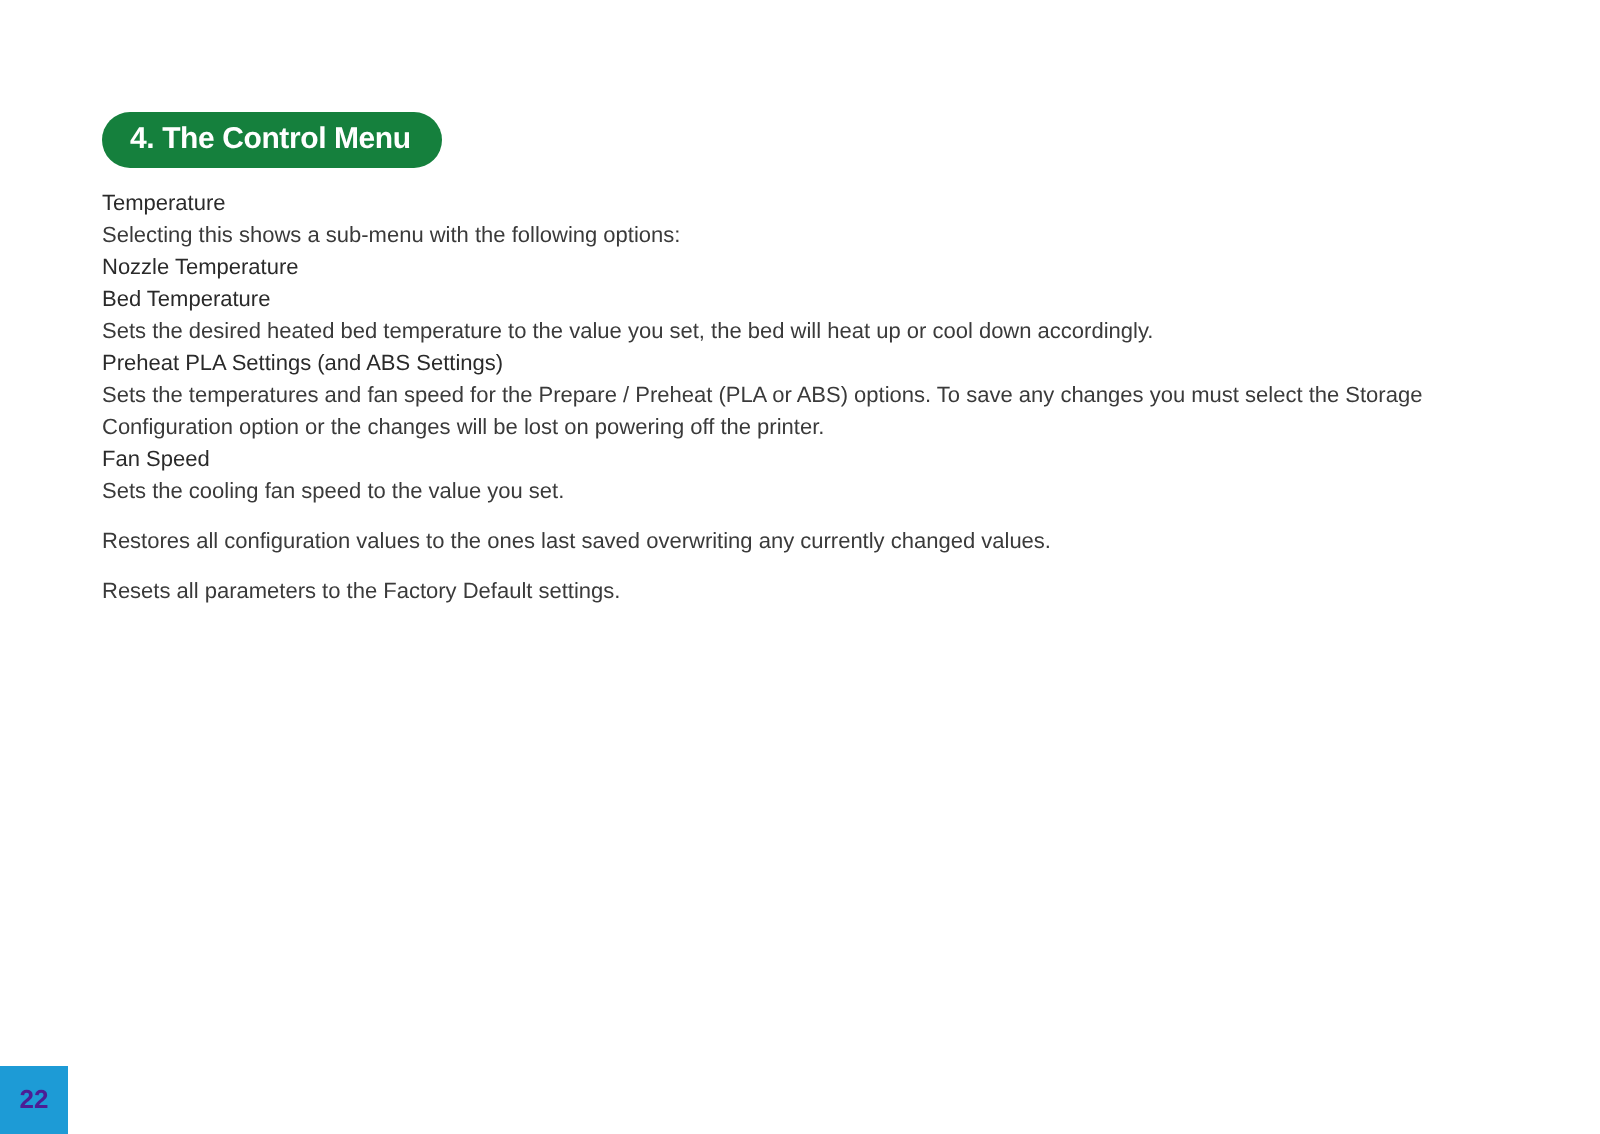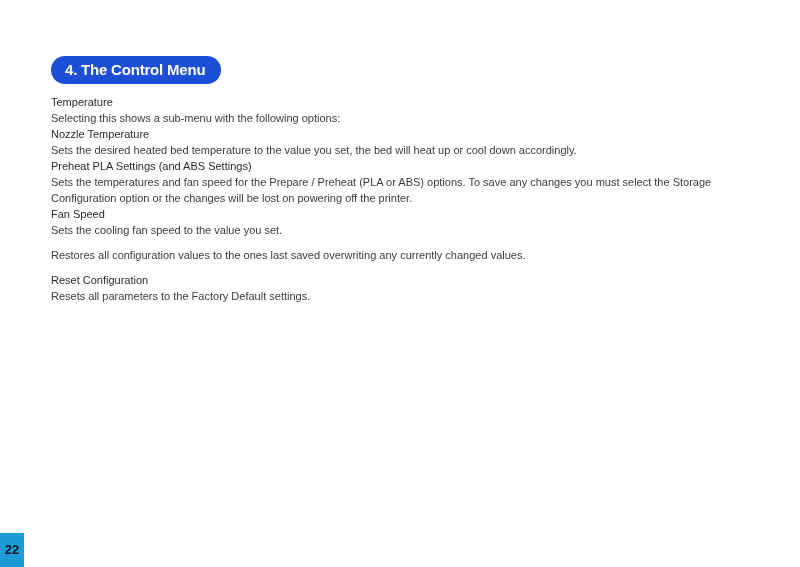--- a/index.html
+++ b/index.html
@@ -14,21 +14,21 @@
       overflow: hidden;
       font-family: "Liberation Sans", sans-serif;
       color: #3a3a3a;
     }
     .section-pill {
       position: absolute;
       left: 51px;
       top: 56px;
       width: 170px;
       height: 28px;
-      background: #1d4ed8;
+      background: #15803d;
       border-radius: 14px;
       color: #ffffff;
       font-weight: bold;
       font-size: 15px;
       line-height: 28px;
       padding-left: 14px;
       box-sizing: border-box;
       letter-spacing: -0.2px;
     }
     .content {
@@ -44,24 +44,24 @@
     .h {
       margin: 0;
       font-weight: normal;
       color: #2a2a2a;
     }
     .gap { margin-top: 9px; }
     .page-num {
       position: absolute;
       left: 0;
       top: 533px;
-      width: 24px;
+      width: 34px;
       height: 34px;
       background: #1d9bd6;
-      color: #0f172a;
+      color: #4c1d95;
       font-weight: bold;
       font-size: 13px;
       line-height: 34px;
       text-align: center;
     }
   </style>
 </head>
 <body>
 
 <div class="section-pill">
@@ -73,20 +73,21 @@
   <div>
     <p class="h">Temperature</p>
     <p class="p">Selecting this shows a sub-menu with the following options:</p>
   </div>
 
   <div>
     <p class="h">Nozzle Temperature</p>
   </div>
 
   <div>
+    <p class="h">Bed Temperature</p>
     <p class="p">Sets the desired heated bed temperature to the value you set, the bed will heat up or cool down accordingly.</p>
   </div>
 
   <div>
     <p class="h">Preheat PLA Settings (and ABS Settings)</p>
     <p class="p">Sets the temperatures and fan speed for the Prepare / Preheat (PLA or ABS) options. To save any changes you must select the Storage Configuration option or the changes will be lost on powering off the printer.</p>
   </div>
 
   <div>
     <p class="h">Fan Speed</p>
@@ -95,20 +96,19 @@
 
 
   <div class="gap">
   </div>
 
   <div class="gap">
     <p class="p">Restores all configuration values to the ones last saved overwriting any currently changed values.</p>
   </div>
 
   <div class="gap">
-    <p class="h">Reset Configuration</p>
     <p class="p">Resets all parameters to the Factory Default settings.</p>
   </div>
 </div>
 
 <div class="page-num">
   <span>22</span>
 </div>
 
 </body></html>

